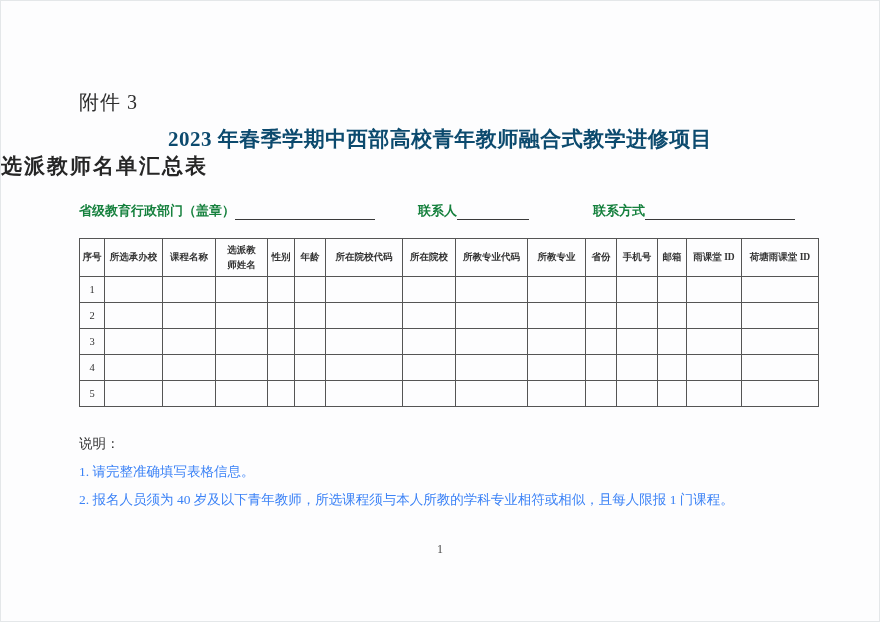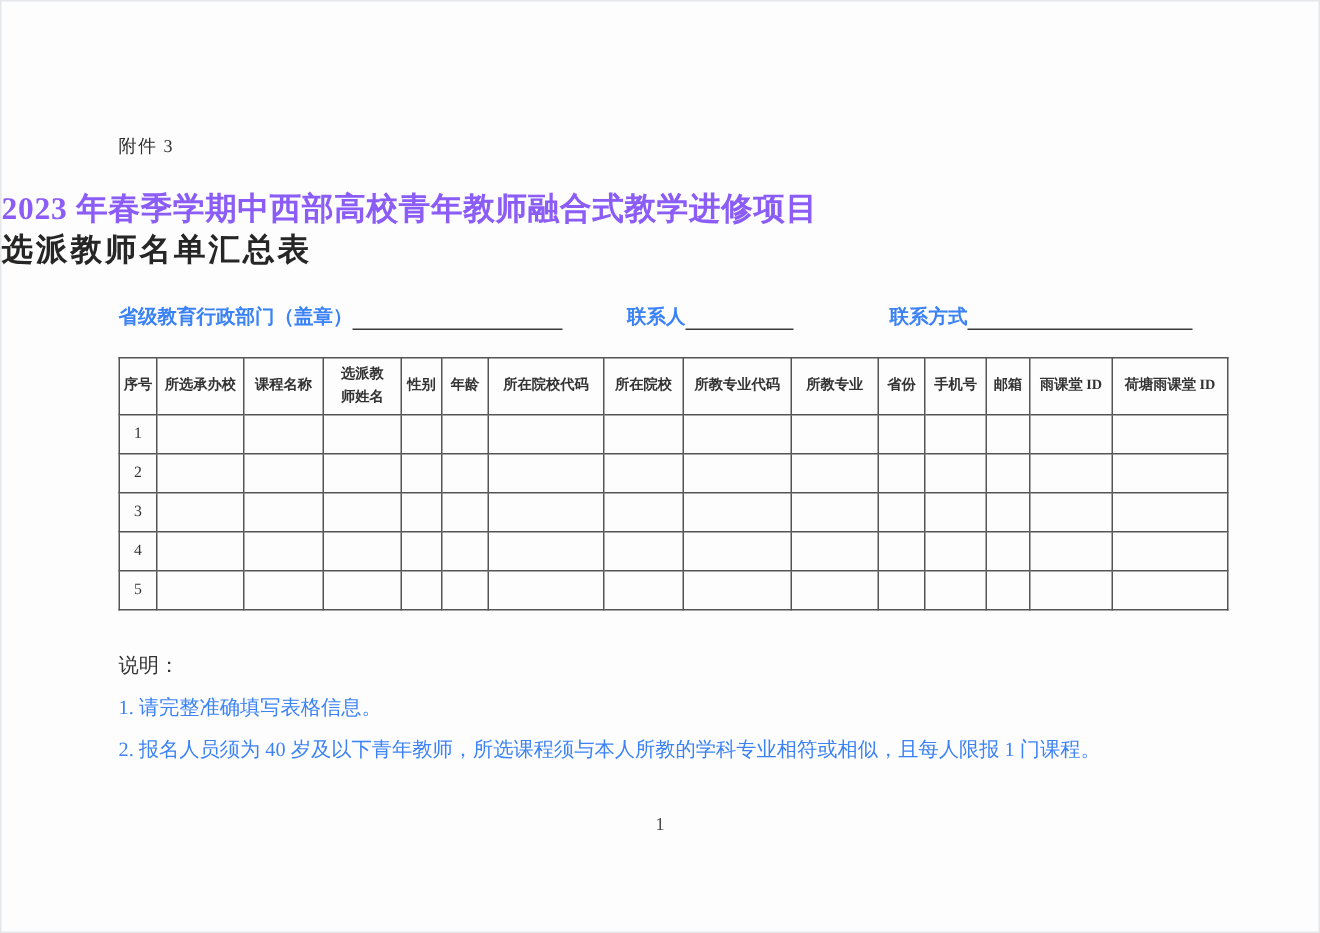--- a/index.html
+++ b/index.html
@@ -12,55 +12,55 @@
     background: #fdfdfe;
     border: 1px solid #e4e7e9;
     font-family: "Liberation Serif", "DejaVu Serif", serif;
     color: #2e2e2e;
     overflow: hidden;
   }
   .attachment-label {
     position: absolute;
     left: 78px;
     top: 88px;
-    font-size: 12px;
+    font-size: 20px;
     letter-spacing: 1px;
   }
   .title-line1 {
     position: absolute;
     left: 0;
     right: 0;
     top: 124px;
     margin: 0;
-    text-align: left;
+    text-align: center;
     font-size: 21px;
     font-weight: bold;
     letter-spacing: 0.5px;
-    color: #8b5cf6;
+    color: #0c4a6e;
   }
   .title-line2 {
     position: absolute;
     left: 0;
     right: 0;
     top: 151px;
     margin: 0;
     font-size: 21px;
     font-weight: bold;
     letter-spacing: 2px;
     color: #262626;
   }
   .stamp-row {
     position: absolute;
     left: 0;
     top: 201px;
     width: 100%;
     height: 22px;
     font-size: 13px;
     font-weight: bold;
-    color: #3b82f6;
+    color: #15803d;
   }
   .field { position: absolute; white-space: nowrap; }
   .field-dept    { left: 78px; }
   .field-contact { left: 417px; }
   .field-method  { left: 592px; }
   .blank-line {
     display: inline-block;
     height: 15px;
     border-bottom: 1px solid #3a3a3a;
     vertical-align: bottom;

